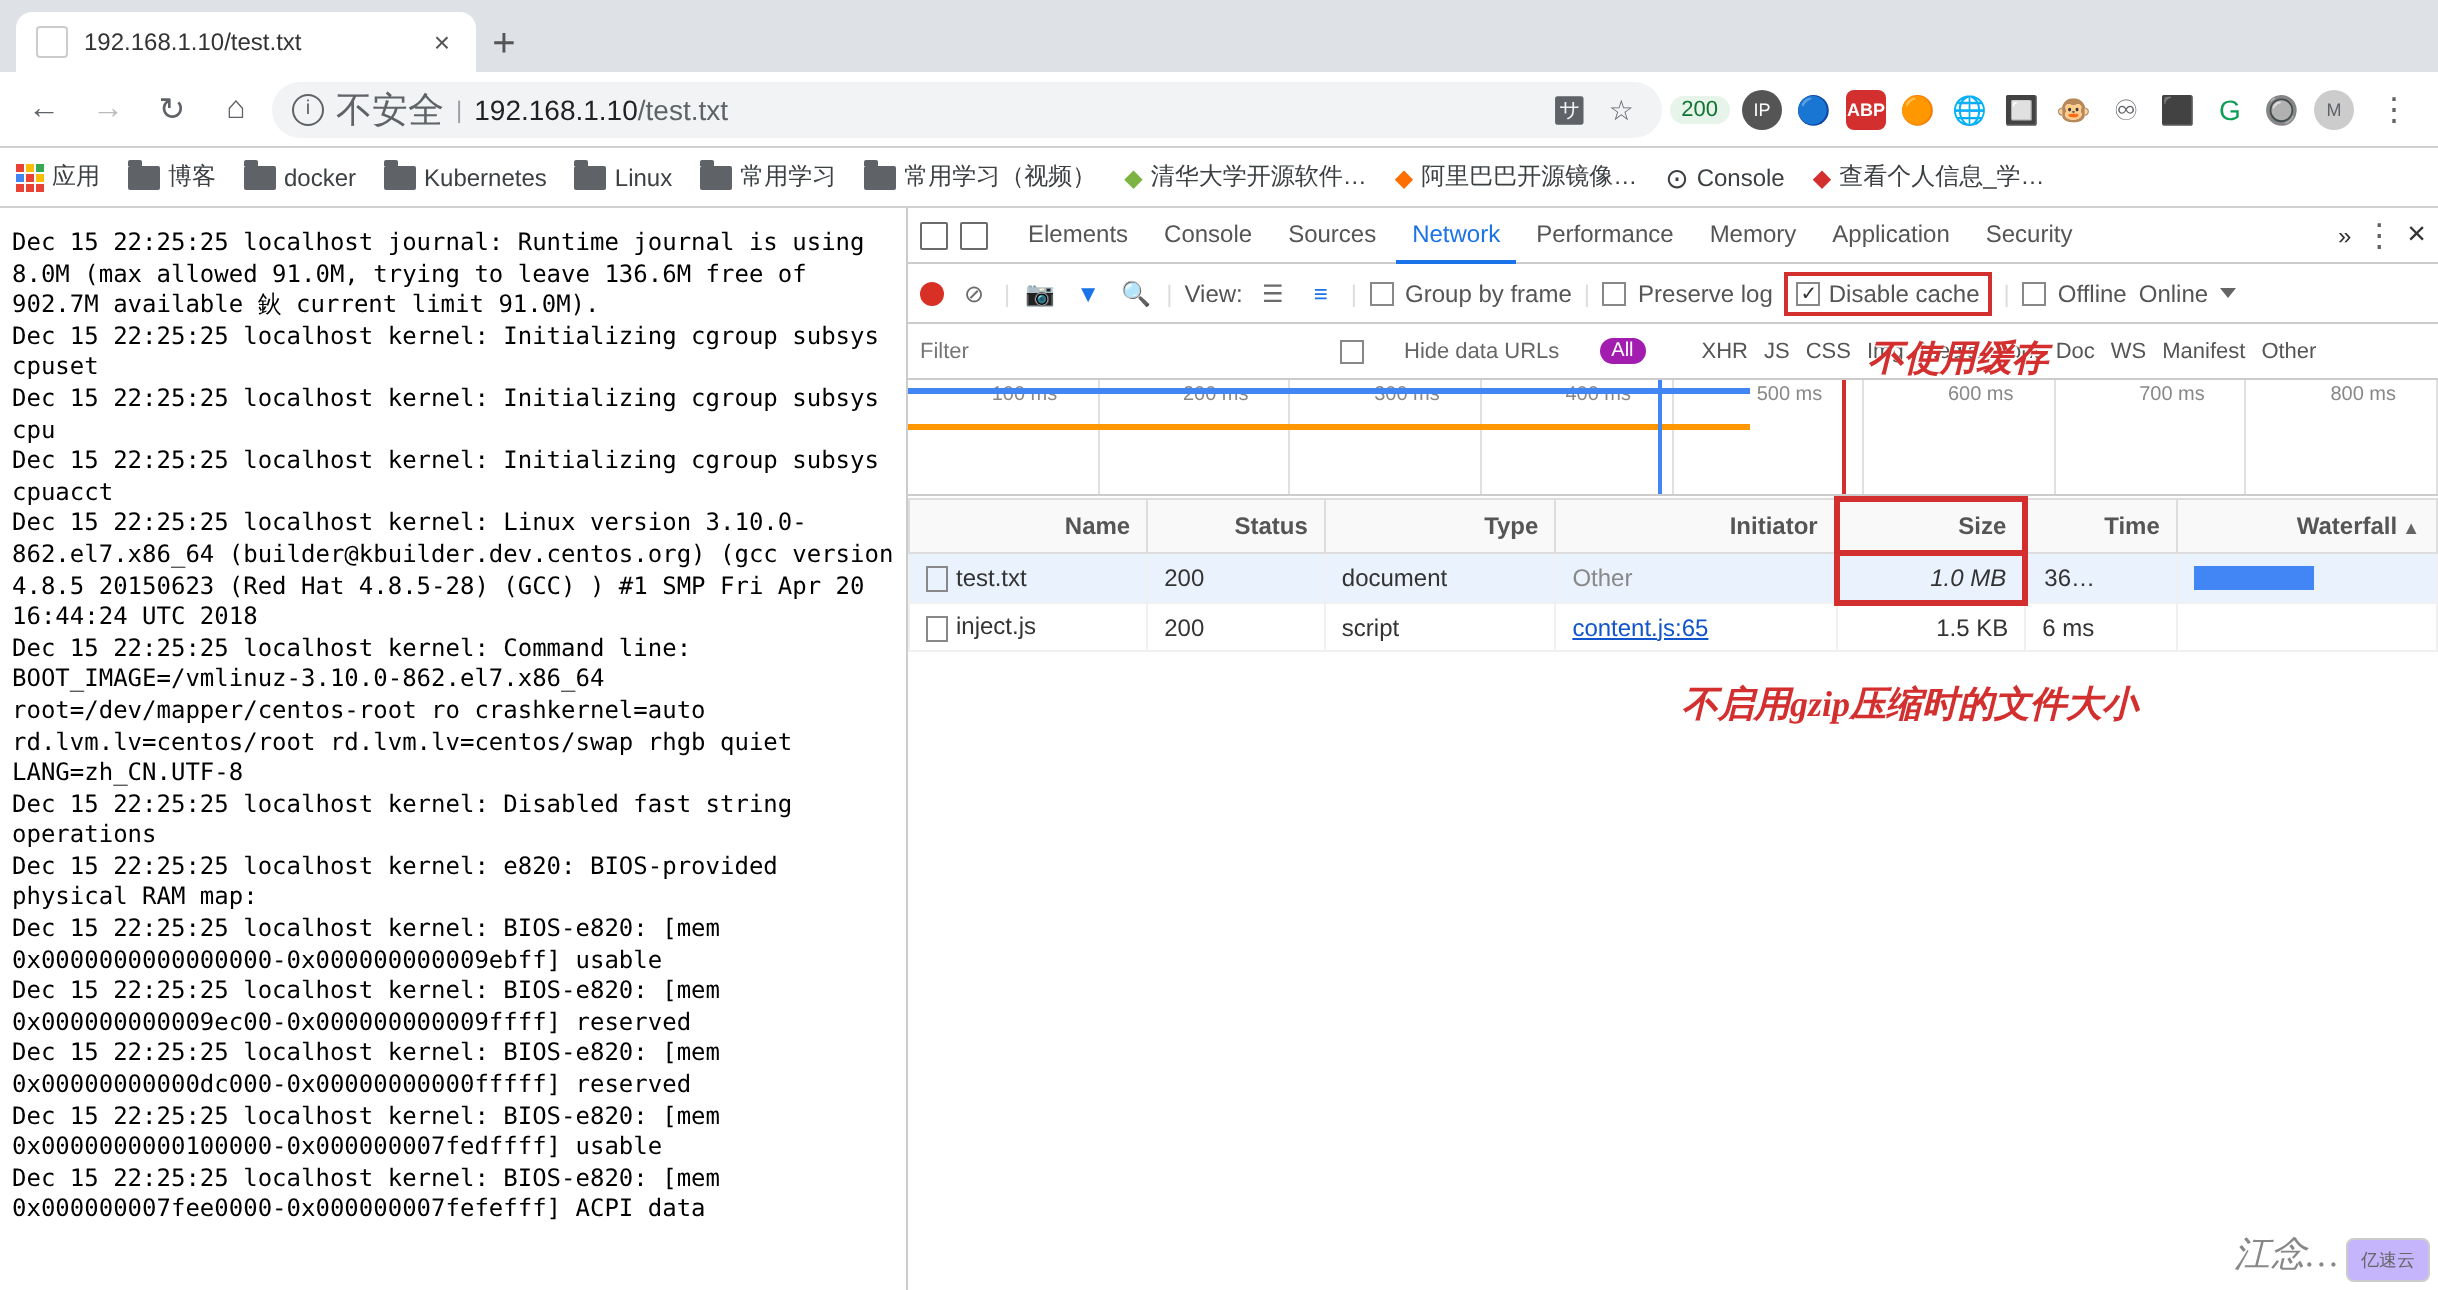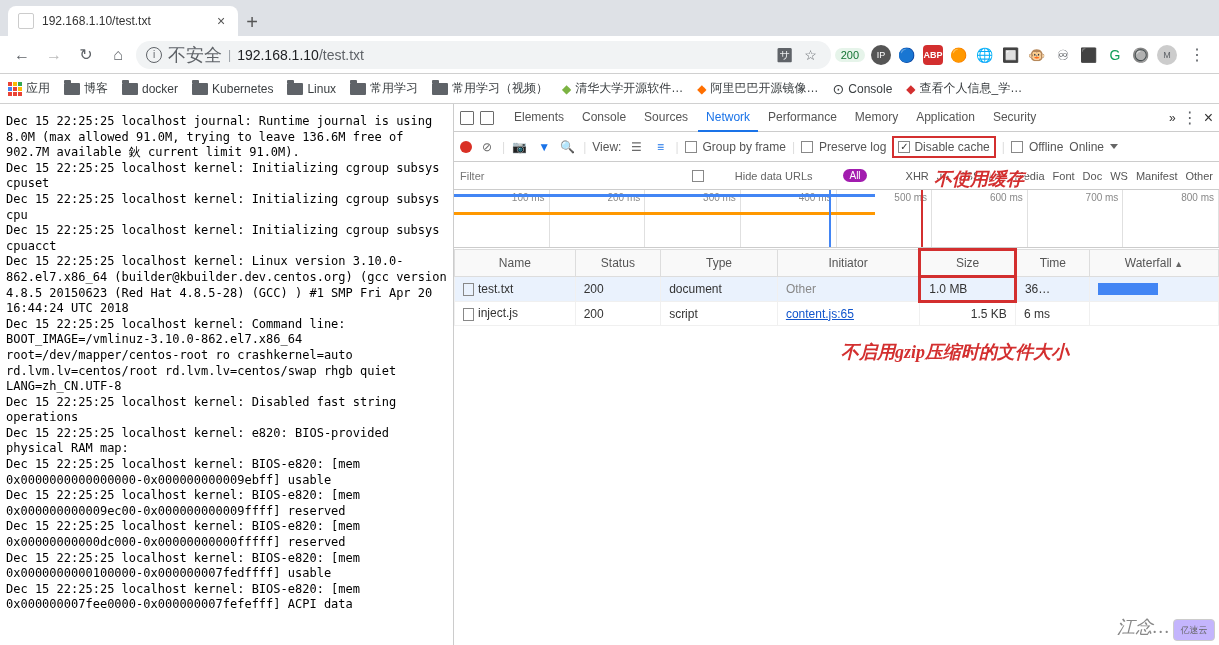--- a/index.html
+++ b/index.html
@@ -42,32 +42,32 @@
 .dt-tabs { display: flex; gap: 2px; margin-left: 8px; }
 .dt-tab { padding: 6px 8px; color: #555; font-size: 12px; cursor: pointer; }
 .dt-tab.active { color: #1a73e8; border-bottom: 2px solid #1a73e8; }
 .dt-header .more { margin-left: auto; display:flex; gap:6px; align-items:center; }
 .dt-subheader { display: flex; align-items: center; height: 30px; border-bottom: 1px solid #ccc; padding: 0 6px; gap: 6px; font-size: 12px; color: #555; }
 .rec-dot { width: 12px; height: 12px; border-radius: 50%; background: #d93025; }
 .icon-btn { width: 18px; height: 18px; display: flex; align-items: center; justify-content: center; color: #6b6b6b; }
 .checkbox { width: 12px; height: 12px; border: 1px solid #888; background:#fff; display:inline-flex; align-items:center; justify-content:center; font-size:10px; color:#333; }
 .checkbox.checked::after { content:'✓'; }
 .disable-cache-box { border: 2px solid #d32f2f; padding: 2px 4px; display: flex; align-items: center; gap: 4px; }
-.dt-filter { display: flex; align-items: center; height: 28px; border-bottom: 1px solid #ccc; padding: 0 6px; gap: 20px; font-size: 11px; color: #666; justify-content: space-between; }
+.dt-filter { display: flex; align-items: center; height: 28px; border-bottom: 1px solid #ccc; padding: 0 6px; gap: 20px; font-size: 11px; color: #666; }
 .dt-filter input { border: none; outline: none; font-size: 11px; color: #888; width: 50px; }
 .pill { background: #a21caf; color: #fff; padding: 1px 6px; border-radius: 8px; font-size: 10px; }
 .filter-type { color: #555; cursor: pointer; }
 .timeline { height: 58px; border-bottom: 1px solid #ccc; position: relative; display: flex; }
-.timeline .tick { flex: 1; border-right: 1px solid #e0e0e0; font-size: 10px; color: #888; text-align: right; padding-right: 4px; padding-top: 2px; }
+.timeline .tick { flex: 1; border-right: 1px solid #e0e0e0; font-size: 10px; color: #888; text-align: right; padding-right: 20px; padding-top: 2px; }
 .timeline .blue-bar { position: absolute; top: 4px; left: 0; width: 55%; height: 3px; background: #4285f4; }
 .timeline .orange-bar { position: absolute; top: 22px; left: 0; width: 55%; height: 3px; background: #ff9800; }
 .timeline .red-line { position: absolute; top: 0; bottom: 0; left: 61%; width: 2px; background: #d32f2f; }
 .timeline .blue-line { position: absolute; top: 0; bottom: 0; left: 49%; width: 2px; background: #4285f4; }
 .dt-table { border-collapse: collapse; width: 100%; font-size: 12px; }
-.dt-table th { text-align: center; padding: 5px 8px; border: 1px solid #ddd; color: #555; font-weight: normal; background: #f9f9f9; }
+.dt-table th { text-align: right; padding: 5px 8px; border: 1px solid #ddd; color: #555; font-weight: bold; background: #f9f9f9; }
 .dt-table td { padding: 4px 8px; border: 1px solid #f0f0f0; color: #333; }
 .dt-table tr.selected { background: #eaf2fd; }
 .dt-table .file-icon { display: inline-block; width: 11px; height: 13px; border: 1px solid #888; margin-right: 4px; vertical-align: middle; }
 .dt-table .link { color: #1155cc; text-decoration: underline; }
 .dt-table .muted { color: #888; }
 .size-col-hdr { border: 3px solid #d32f2f !important; }
 .size-col-cell.hl { border-left: 3px solid #d32f2f !important; border-right: 3px solid #d32f2f !important; border-bottom: 3px solid #d32f2f !important; }
 .waterfall-bar { height: 12px; background: #4285f4; width: 60px; }
 .annot1 { position: absolute; top: 167px; right: 195px; color: #d32f2f; font-family: KaiTi, serif; font-size: 18px; font-style: italic; font-weight: bold; text-shadow: 1px 1px #fff; }
 .annot2 { position: absolute; top: 340px; right: 150px; color: #d32f2f; font-family: KaiTi, serif; font-size: 18px; font-style: italic; font-weight: bold; text-shadow: 1px 1px #fff; }
@@ -278,21 +278,21 @@
             <th>Time</th>
             <th>Waterfall<span class="sort-arrow"> ▲</span></th>
           </tr>
         </thead>
       <tbody id="dt-tbody">
           <tr class="selected">
             <td><span class="file-icon"></span>test.txt</td>
             <td>200</td>
             <td>document</td>
             <td><span class="muted">Other</span></td>
-            <td class="size-col-cell hl" style="">1.0 MB</td>
+            <td class="size-col-cell hl" style="text-align: right; font-style: italic;">1.0 MB</td>
             <td>36…</td>
             <td>
               <div class="waterfall-bar"></div>
             </td>
           </tr>
           <tr>
             <td><span class="file-icon"></span>inject.js</td>
             <td>200</td>
             <td>script</td>
             <td><span class="link">content.js:65</span></td>

